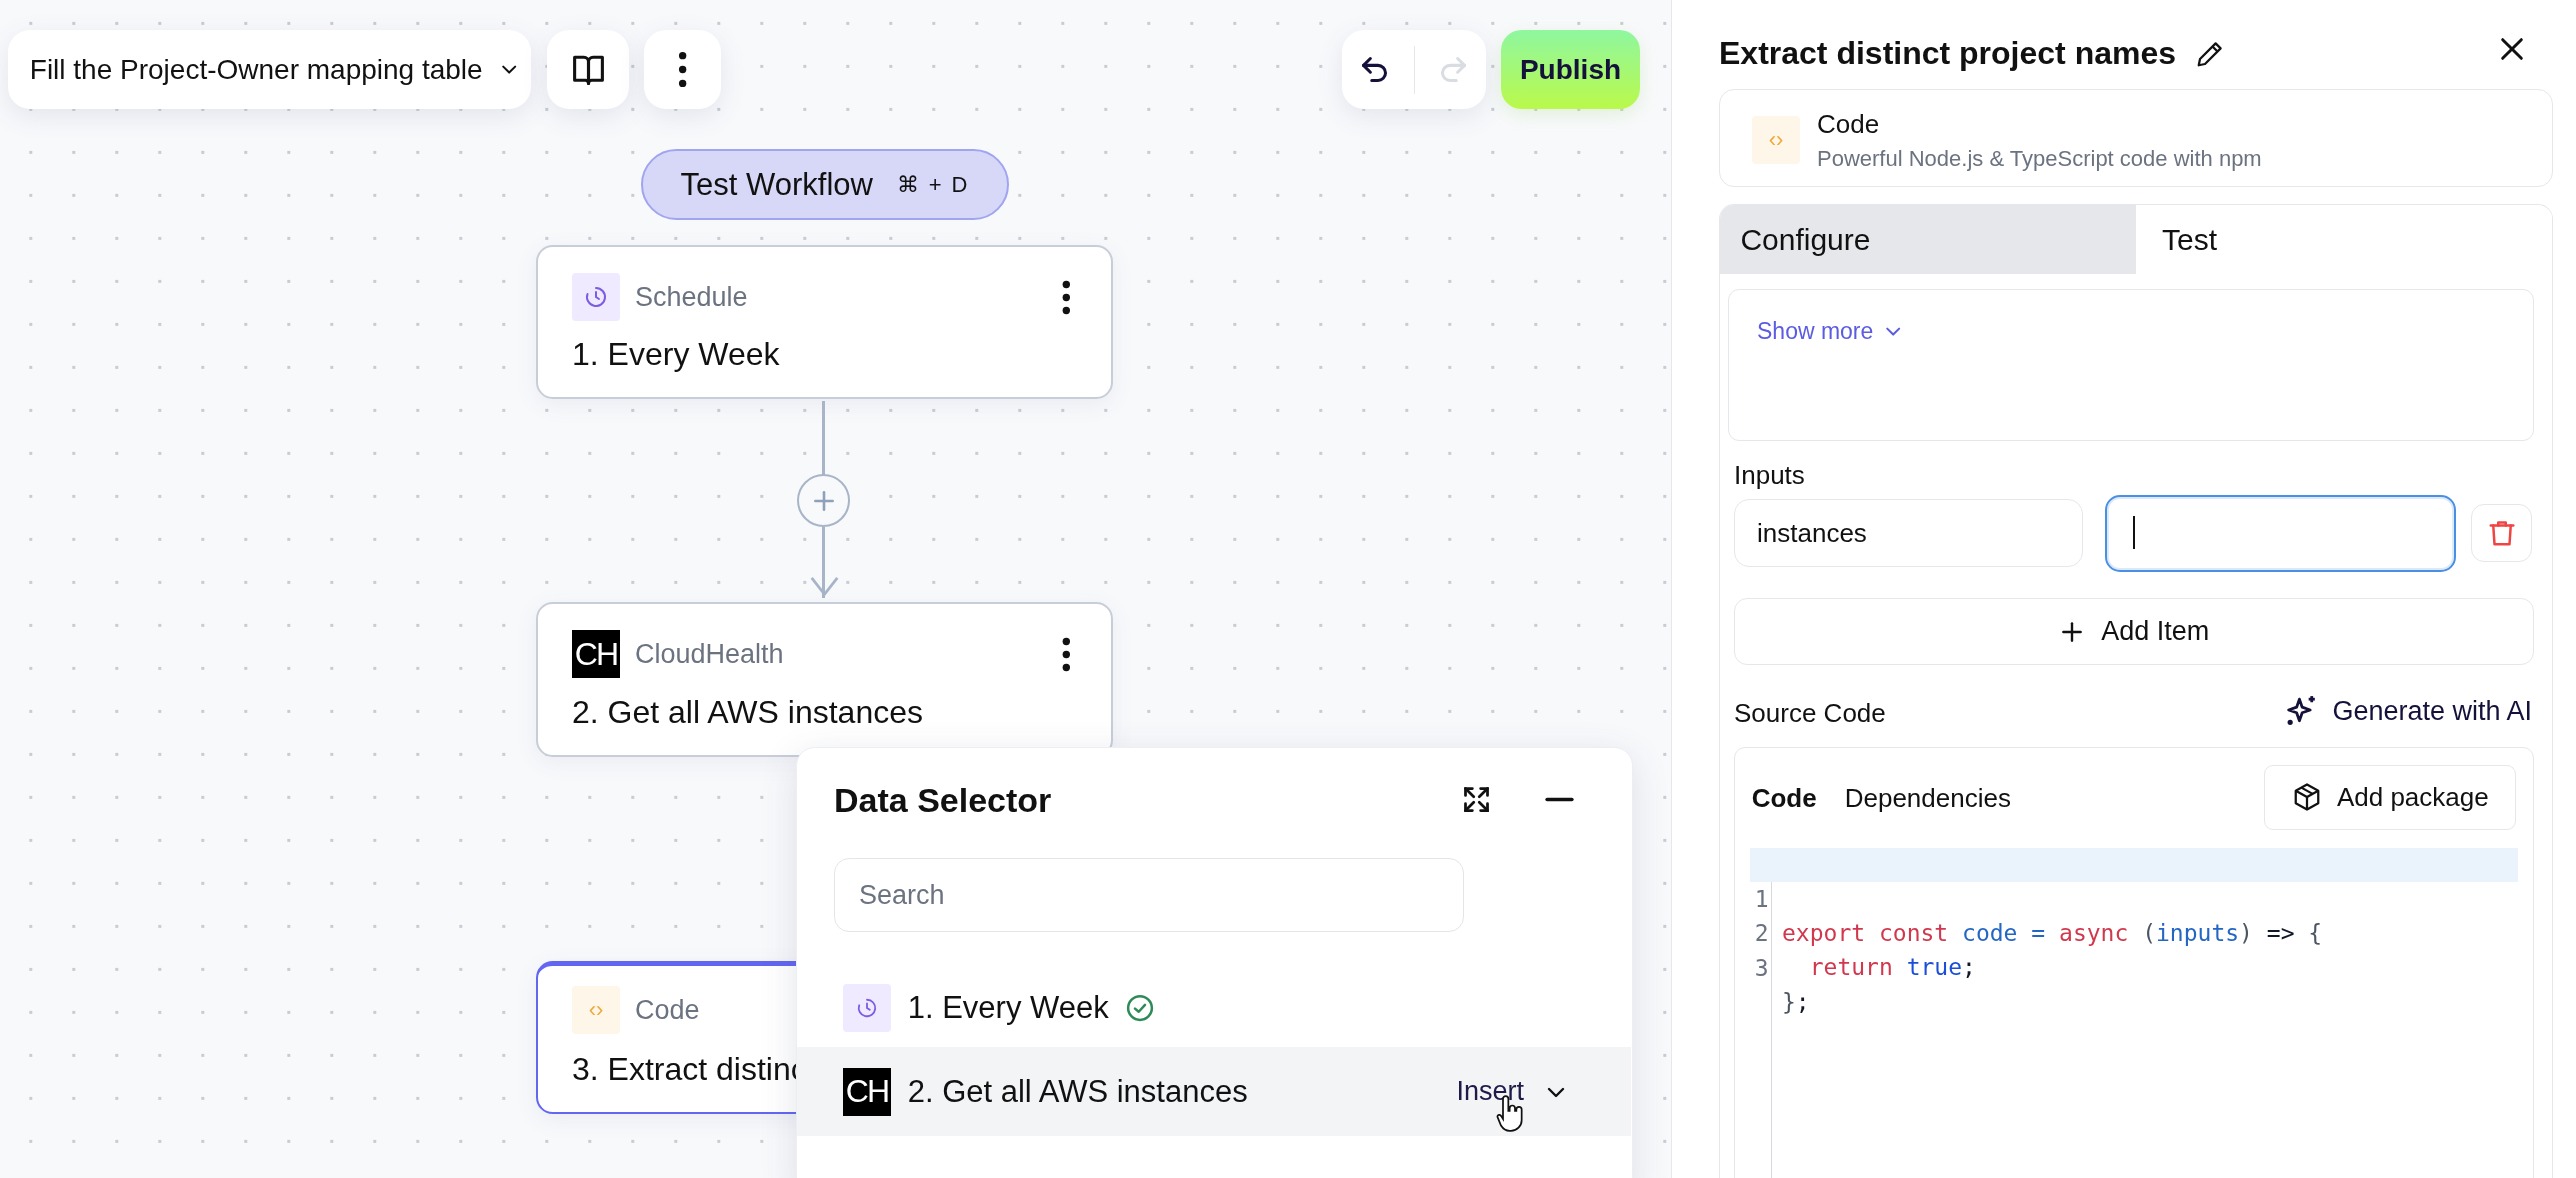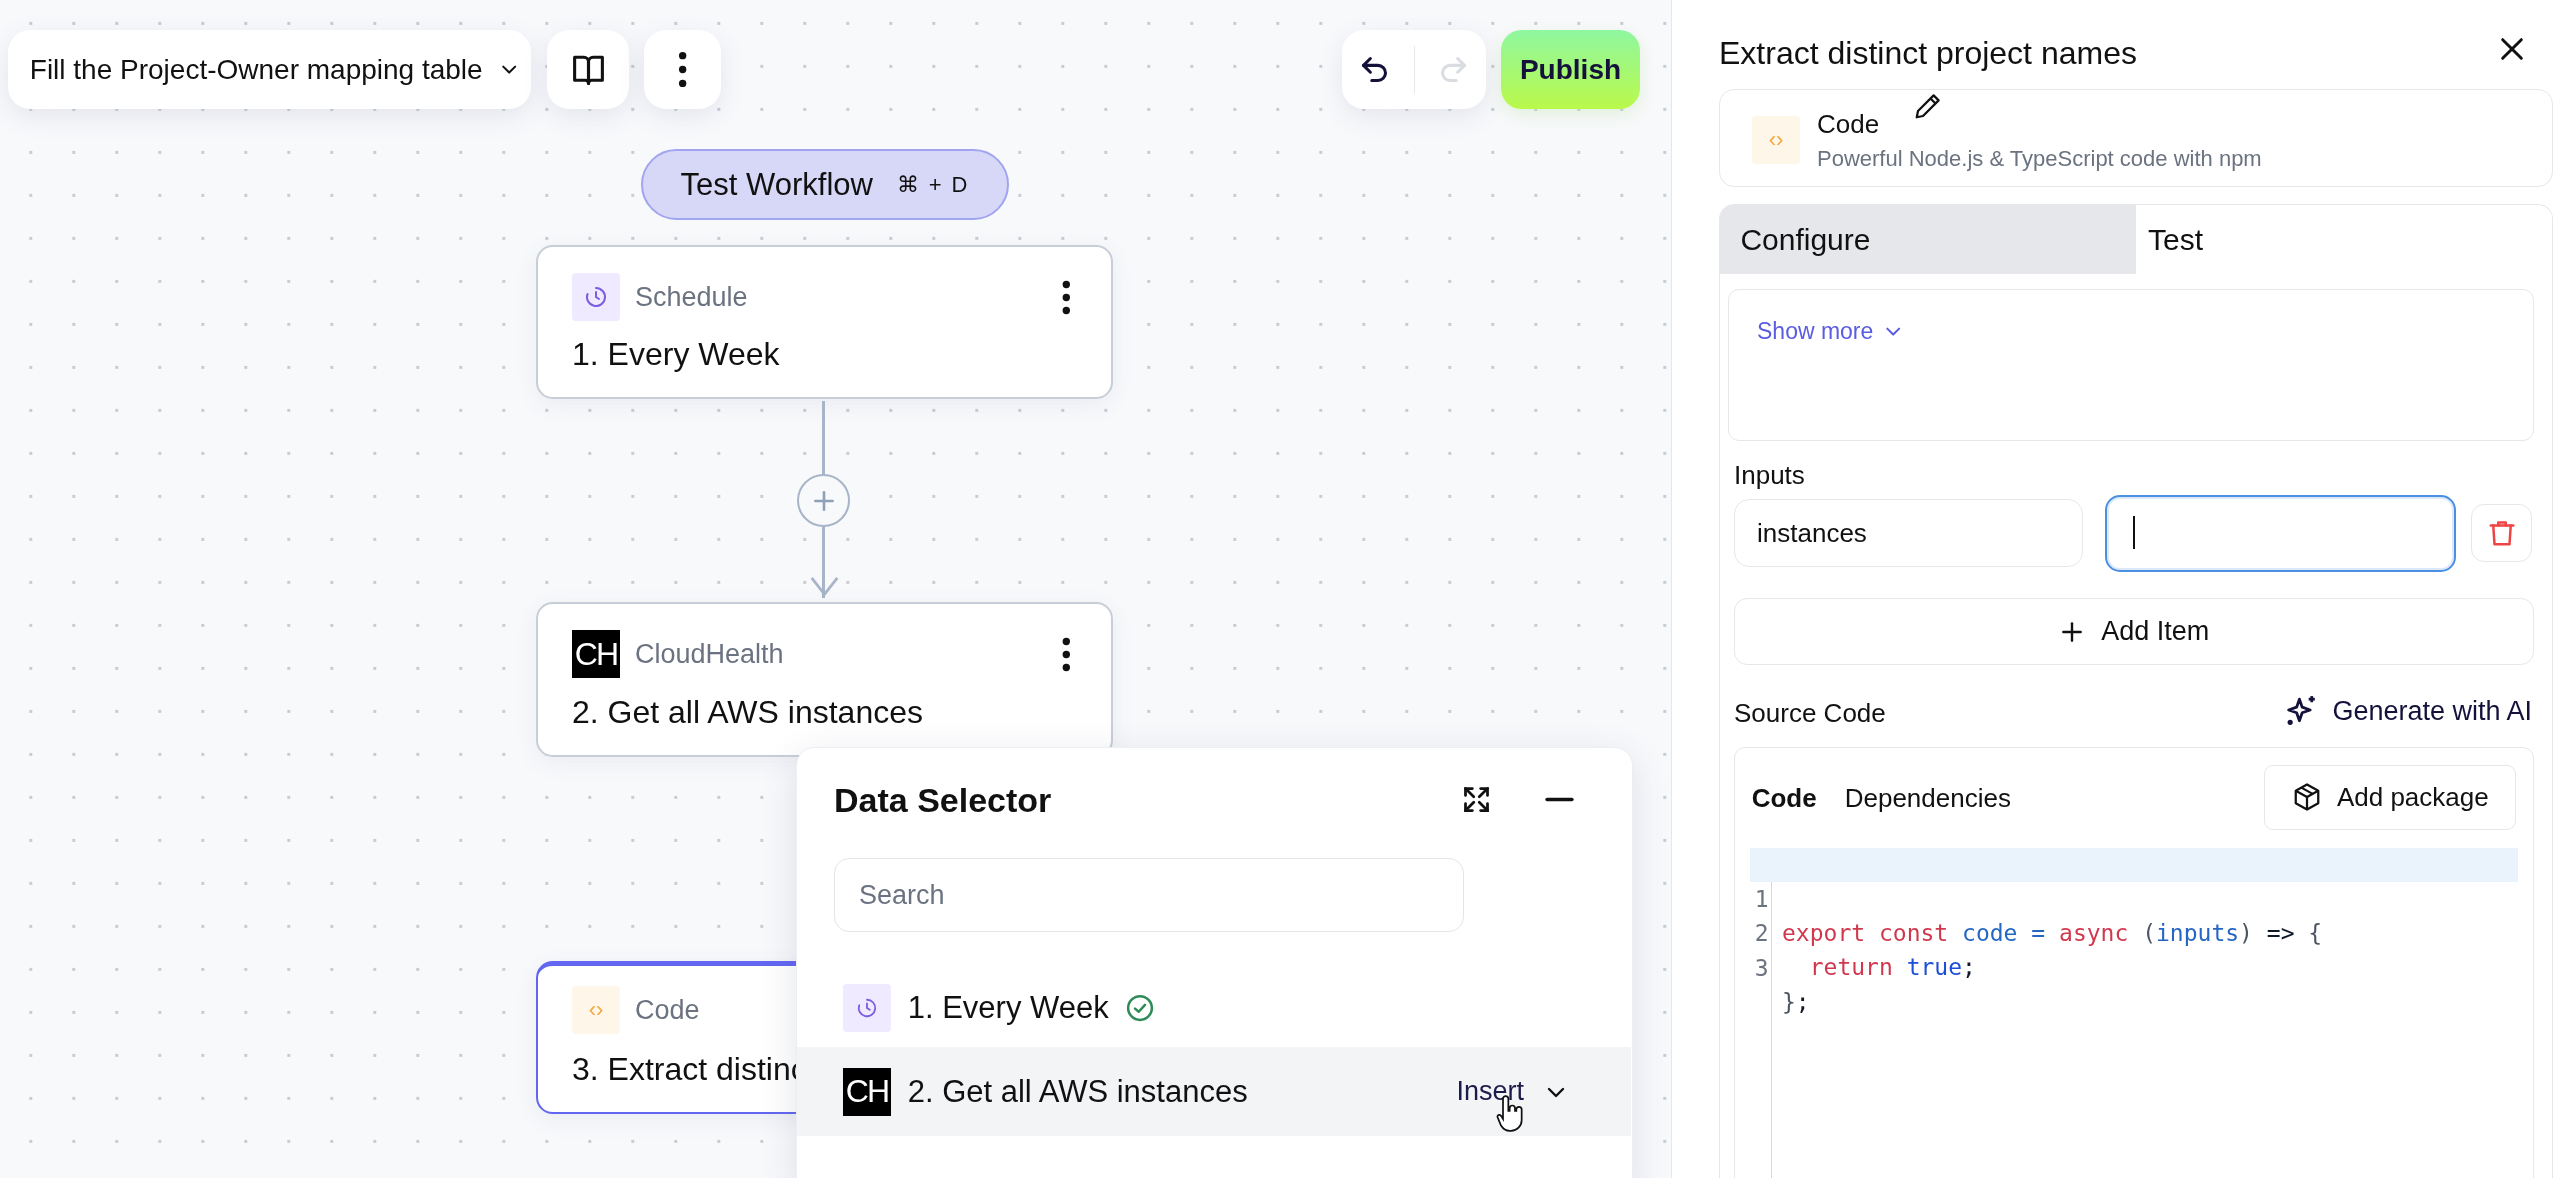--- a/index.html
+++ b/index.html
@@ -84,30 +84,30 @@
   .ds-search::placeholder { color: #6b7280; }
   .ds-row { position: absolute; left: 0; width: 834px; height: 89px; display: flex; align-items: center; padding-left: 46px; gap: 16.7px; cursor: pointer; }
   .ds-row .lbl { font-size: 31px; color: #111; }
   .ds-row1 { top: 215px; }
   .ds-row2 { top: 299px; background: #f3f4f6; }
   .ds-insert { position: absolute; right: 107px; font-size: 27px; color: #1e1b4b; cursor: pointer; }
   .ds-chev { position: absolute; right: 63px; width: 24px; height: 24px; cursor: pointer; }
   .cursor-hand { position: absolute; left: 698px; top: 345px; width: 32px; height: 41px; }
   
   .panel { position: absolute; left: 1671px; top: 0; width: 905px; height: 1179px; background: #fff; border-left: 1.9px solid #e5e7eb; }
-  .panel-title { position: absolute; left: 47px; top: 35px; font-size: 32px; font-weight: normal; color: #111; display: flex; align-items: center; gap: 18.6px; flex-direction: column; }
+  .panel-title { position: absolute; left: 47px; top: 35px; font-size: 32px; font-weight: bold; color: #111; display: flex; align-items: center; gap: 18.6px; }
   .panel-close { position: absolute; right: 48px; top: 33px; width: 32px; height: 32px; cursor: pointer; }
   .piece-card { position: absolute; left: 47px; top: 89px; width: 834px; height: 98px; border: 1.9px solid #e5e7eb; border-radius: 15px; }
   .piece-card .app-icon { position: absolute; left: 32px; top: 26px; }
   .piece-name { position: absolute; left: 97px; top: 18.6px; font-size: 26px; color: #111; }
   .piece-desc { position: absolute; left: 97px; top: 56px; font-size: 22px; color: #6b7280; }
   .tabs { position: absolute; left: 47px; top: 204px; width: 834px; height: 70px; border: 1.9px solid #e5e7eb; border-bottom: none; border-radius: 15px 15px 0 0; display: flex; overflow: hidden; }
   .tab { width: 50%; display: flex; align-items: center; padding-left: 20.4px; font-size: 30px; cursor: pointer; }
   .tab.active { background: #e5e7eb; color: #111; }
-  .tab.inactive { background: #fff; color: #111; padding-left: 12px; }
+  .tab.inactive { background: #fff; color: #111; padding-left: 26px; }
   .config-frame { position: absolute; left: 47px; top: 272px; width: 834px; height: 919px; border-left: 1.9px solid #e5e7eb; border-right: 1.9px solid #e5e7eb; }
   .info-box { position: absolute; left: 1728px; top: 289px; width: 806px; height: 152px; border: 1.9px solid #e5e7eb; border-radius: 11px; padding: 16.7px 28px; }
   .info-text { font-size: 22px; line-height: 36px; color: #111; }
   .show-more { margin-top: 11px; font-size: 23px; color: #5b5ce2; display: flex; align-items: center; gap: 9.3px; cursor: pointer; }
   .inputs-label { position: absolute; left: 1734px; top: 460px; font-size: 26px; color: #111; }
   .input-key, .input-val {
     position: absolute; top: 499px; height: 68px; border: 1.9px solid #e5e7eb; border-radius: 15px; font-size: 26px; padding-left: 22px;
     font-family: "Liberation Sans", sans-serif; color: #111; background: #fff; outline: none;
   }
   .input-key { left: 1734px; width: 349px; }

